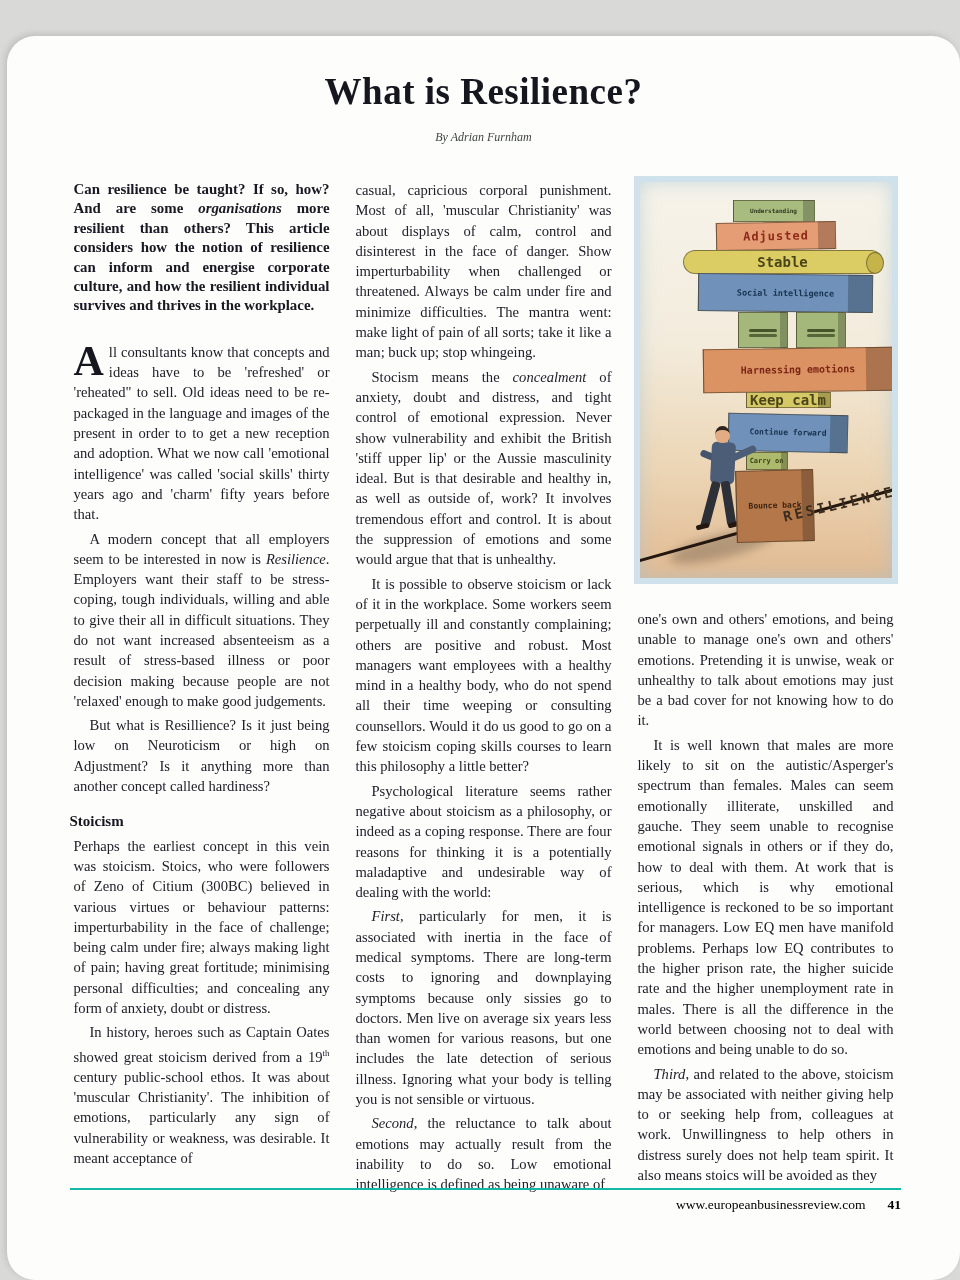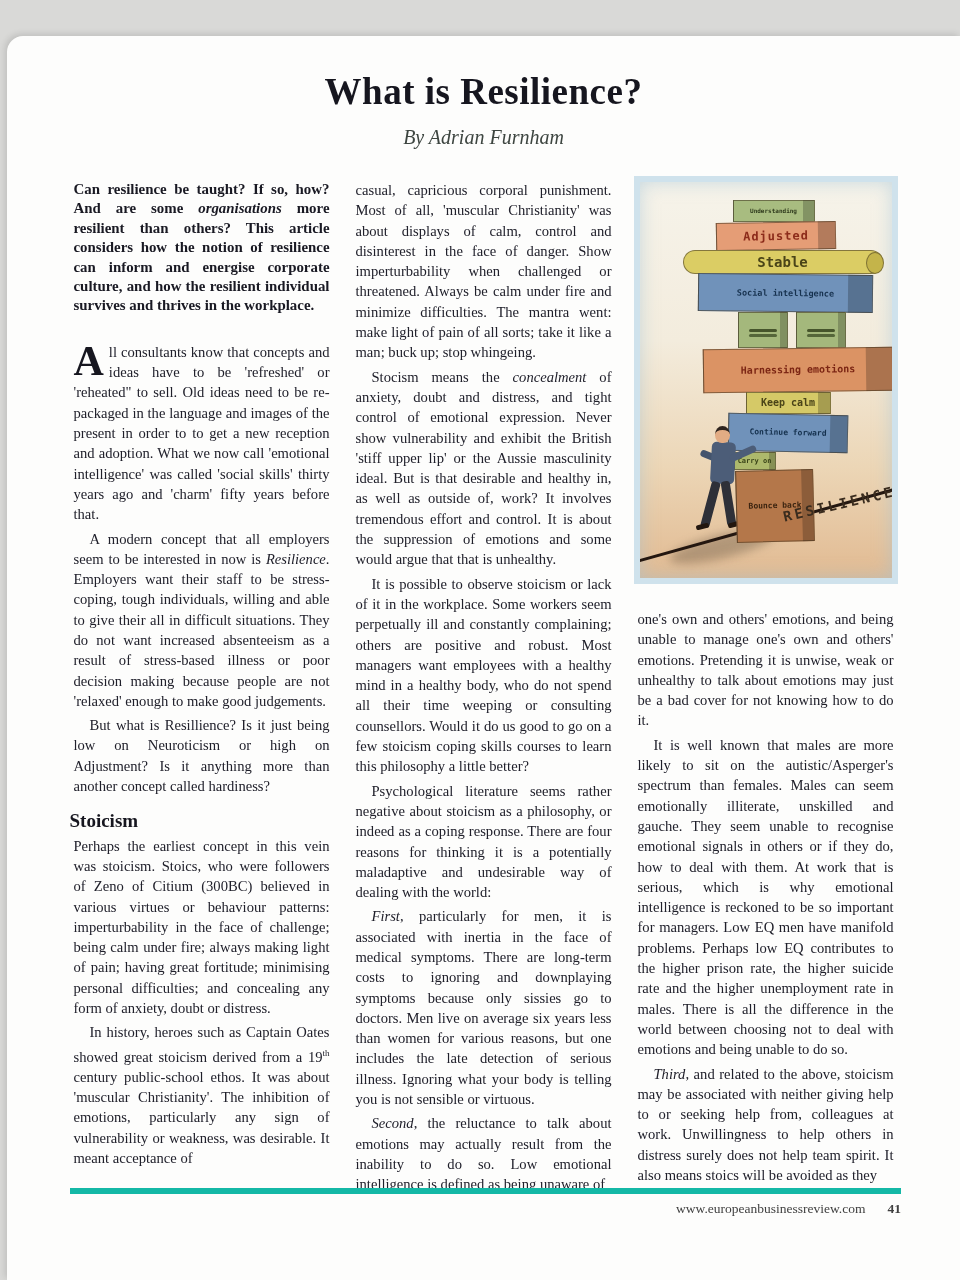--- a/index.html
+++ b/index.html
@@ -6,40 +6,41 @@
   body{
     width:960px;height:1280px;overflow:hidden;
     background:#d9d9d7;
     font-family:"Liberation Serif","DejaVu Serif",serif;
   }
   .page{
     position:absolute;left:7px;top:36px;right:0;bottom:0;
     background:#fdfdfc;
     border-top-left-radius:16px;
     box-shadow:-2px -2px 6px rgba(0,0,0,0.12);
+    border-radius:28px;
   }
   .content{width:828px;margin:0 auto;padding-top:34px;}
   .title{
     text-align:center;font-size:37px;font-weight:bold;color:#16161f;
     letter-spacing:.5px;line-height:44px;margin:0;
   }
   .byline{
-    text-align:center;font-style:italic;font-size:20px;color:#3d4540;
+    text-align:center;font-style:italic;font-size:12px;color:#3d4540;
     margin-top:10px;line-height:26px;
   }
   .columns{display:flex;gap:18px;margin-top:26px;}
   .col{width:264px;color:#20202b;font-size:14.6px;line-height:20.3px;text-align:justify;}
   .col p{margin:4px;}
   .col p.ind{text-indent:16px;}
   .lead{font-weight:bold;font-size:14.9px;line-height:19.4px;margin-bottom:26px !important;color:#191923;}
   .dropcap{
     float:left;font-size:42px;line-height:33px;font-weight:bold;
     padding:3px 5px 0 0;color:#16161f;
   }
-  .sec-head{font-size:19px;font-weight:bold;color:#16161f;margin:15px 0 3px 0 !important;text-align:left;}
+  .sec-head{font-size:15px;font-weight:bold;color:#16161f;margin:15px 0 3px 0 !important;text-align:left;}
   sup{font-size:9px;}
   
   .illus{
     position:relative;width:264px;height:408px;margin-bottom:25px;
     background:linear-gradient(#f6f3ea 0%,#f3ecdd 40%,#ecd6b6 72%,#e1ba92 100%);
     border:6px solid #cfe2ec;box-sizing:border-box;overflow:hidden;
     box-shadow:inset 0 0 18px rgba(160,195,215,.55);
   }
   .blk{
     position:absolute;display:flex;align-items:center;justify-content:center;
@@ -49,23 +50,23 @@
   }
   .b-understanding{left:93px;top:18px;width:82px;height:22px;font-size:6px;color:#2f3a1c;}
   .b-adjusted{left:76px;top:40px;width:120px;height:28px;font-size:12px;color:#8c2b1a;letter-spacing:1px;transform:rotate(-1deg);}
   .b-stable{left:43px;top:68px;width:200px;height:24px;font-size:14px;color:#4a4418;border-radius:12px;background-image:none;}
   .b-stable::after{content:"";position:absolute;right:-2px;top:1px;width:16px;height:20px;border-radius:50%;background:#c4b44a;border:1px solid rgba(60,50,30,.5);}
   .b-social{left:58px;top:92px;width:175px;height:38px;font-size:8.5px;color:#17324f;transform:rotate(.6deg);}
   .b-small-l{left:98px;top:130px;width:50px;height:36px;}
   .b-small-r{left:156px;top:130px;width:50px;height:36px;}
   .scribble{width:28px;height:3px;background:#46552c;border-radius:2px;box-shadow:0 5px 0 #55663a;}
   .b-harness{left:63px;top:166px;width:190px;height:44px;font-size:10px;color:#7c2614;transform:rotate(-.8deg);}
-  .b-keepcalm{left:106px;top:210px;width:85px;height:22px;font-size:10px;color:#4a4418;}
+  .b-keepcalm{left:106px;top:210px;width:85px;height:16px;font-size:14px;color:#4a4418;}
   .b-continue{left:88px;top:232px;width:120px;height:38px;font-size:8px;color:#14304d;transform:rotate(1.2deg);}
-  .b-carryon{left:94px;top:270px;width:42px;height:18px;font-size:7px;color:#3a4418;}
+  .b-carryon{left:106px;top:270px;width:42px;height:18px;font-size:7px;color:#3a4418;}
   .b-bounce{left:96px;top:288px;width:78px;height:72px;font-size:8px;color:#3c2410;transform:rotate(-1.5deg);}
   .rope{
     position:absolute;left:-14px;top:339px;width:300px;height:3px;background:#241710;
     transform:rotate(-15.6deg);
   }
   .rope-label{
     position:absolute;left:142px;top:312px;
     font-family:"DejaVu Sans Mono",monospace;font-weight:bold;font-size:14px;
     letter-spacing:3px;color:#3a2c1e;transform:rotate(-13deg);
   }
@@ -78,22 +79,22 @@
   .man-leg-r{position:absolute;left:42px;top:61px;width:9px;height:45px;background:#2e3038;border-radius:3px;transform:rotate(-9deg);}
   .man-foot-l{position:absolute;left:14px;top:104px;width:13px;height:5px;background:#23170f;border-radius:2px;transform:rotate(-14deg);}
   .man-foot-r{position:absolute;left:46px;top:102px;width:13px;height:5px;background:#23170f;border-radius:2px;transform:rotate(-14deg);}
   .man-shadow{
     position:absolute;left:28px;top:352px;width:110px;height:24px;border-radius:50%;
     background:rgba(95,78,60,.38);filter:blur(5px);transform:rotate(-14deg);
   }
   
   .footer{
     position:absolute;left:63px;right:59px;top:1152px;
-    border-top:6px solid #14b8a6;padding-top:7px;
-    text-align:right;font-size:13.5px;color:#404040;
+    border-top:2px solid #14b8a6;padding-top:7px;
+    text-align:right;font-size:13.5px;color:#000000;
   }
   .footer .pnum{font-weight:bold;margin-left:22px;}
 </style>
 </head>
 <body>
 
 <div class="page">
   <div class="content">
     <h1 class="title">What is Resilience?</h1>
     <div class="byline">By Adrian Furnham</div>

